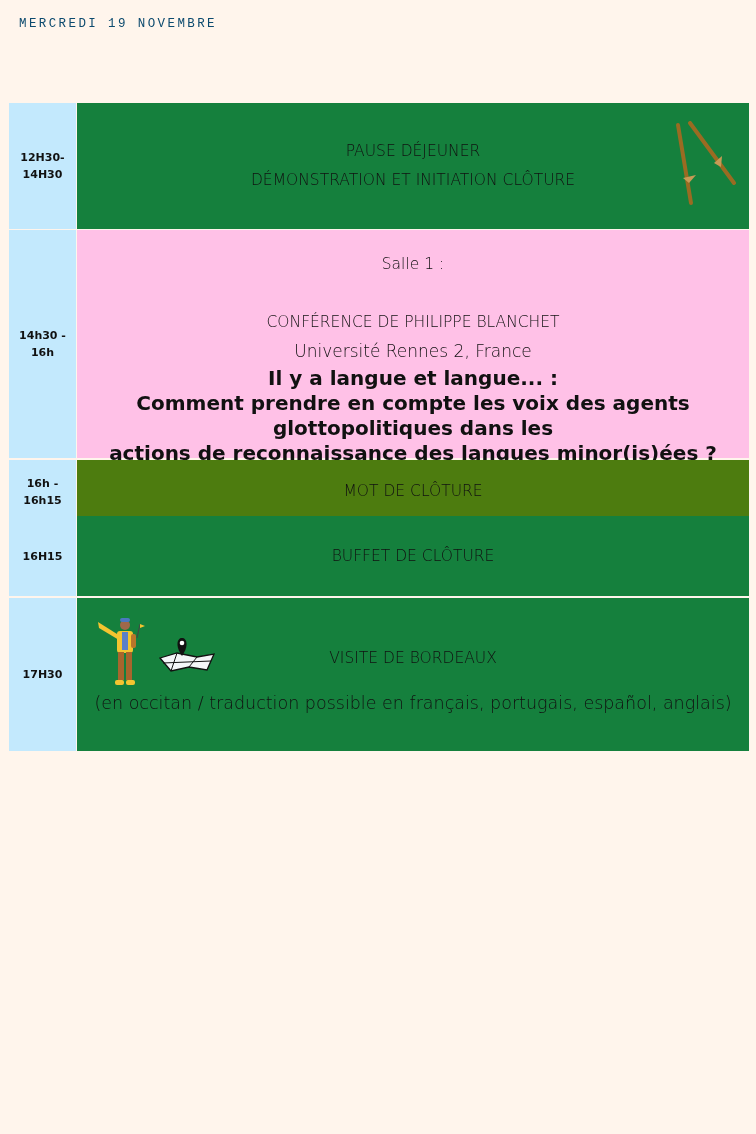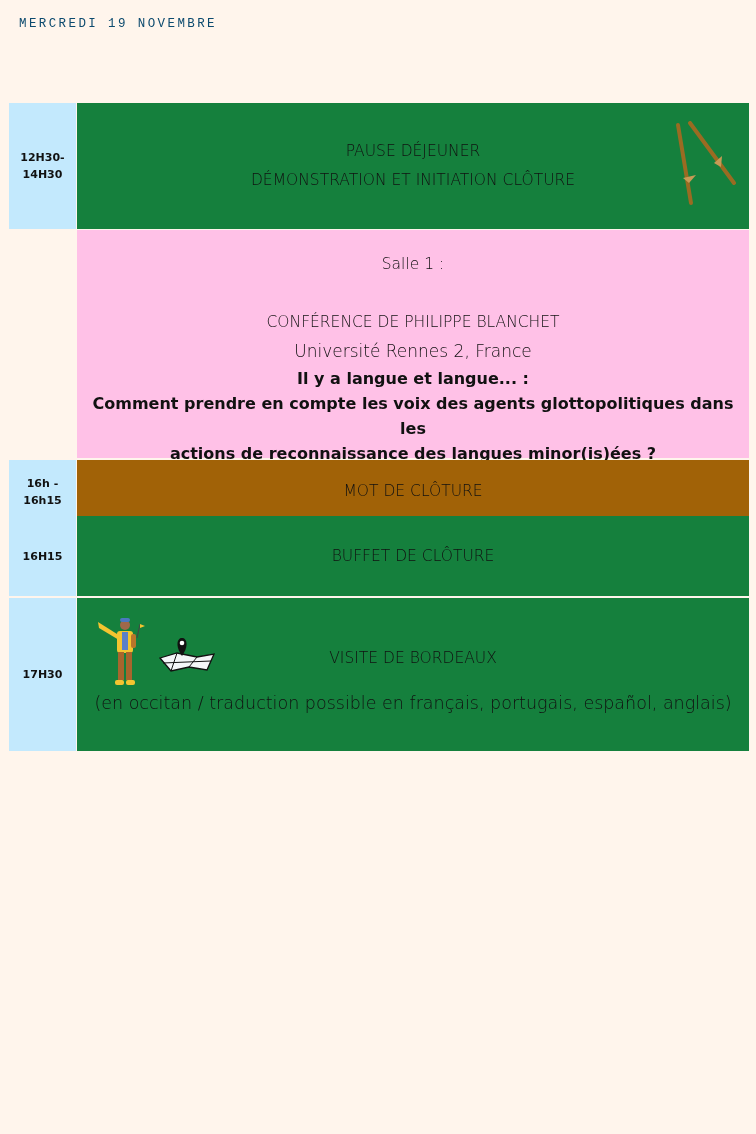--- a/index.html
+++ b/index.html
@@ -24,23 +24,23 @@
     display:flex; align-items:center; justify-content:center; text-align:center;
     font-family:"DejaVu Sans", sans-serif; font-weight:bold; font-size:11px; line-height:17px;
   }
   .content {
     position:absolute; left:68px; right:0; top:0; bottom:0;
     display:flex; flex-direction:column; align-items:center; justify-content:center; text-align:center;
     font-family:"DejaVu Sans", sans-serif; font-size:15.5px; font-weight:300;
   }
   .blue { background:#15803d; }
   .pink { background:#ffc1e7; }
-  .lav { background:#a16207; }
+  .lav { background:#4d7c0f; }
   .line { line-height:29px; }
-  .bold { font-weight:bold; font-size:16px; line-height:25px; }
+  .bold { font-weight:bold; font-size:20px; line-height:25px; }
   .stilts { position:absolute; left:595px; top:18px; width:70px; height:85px; }
   .hiker { position:absolute; left:86px; top:18px; }
   .mapicon { position:absolute; left:146px; top:36px; }
 </style>
 </head>
 <body>
 
 <div class="day-title">MERCREDI 19 NOVEMBRE</div>
 
 <div class="schedule">
@@ -55,20 +55,23 @@
       <svg class="stilts" viewBox="0 0 70 85">
         <line x1="6" y1="4" x2="19" y2="82" stroke="#9a6b22" stroke-width="4" stroke-linecap="round"></line>
         <line x1="18" y1="2" x2="62" y2="62" stroke="#9a6b22" stroke-width="4" stroke-linecap="round"></line>
         <path d="M11 57 L24 54 L17 62 Z" fill="#c79a55"></path>
         <path d="M42 42 L50 35 L49 46 Z" fill="#c79a55"></path>
       </svg>
     </div>
   </div>
 
   <div class="row" style="top:127px;height:228px;">
+    <div class="time">
+      <div><span>14h30 -</span><br><span>16h</span></div>
+    </div>
     <div class="content pink" style="justify-content:flex-start;padding-top:20px;">
       <div class="line">Salle 1 :</div>
       <div class="line">&nbsp;</div>
       <div class="line">CONFÉRENCE DE PHILIPPE BLANCHET</div>
       <div class="line" style="font-size:17px;">Université Rennes 2, France</div>
       <div class="bold">Il y a langue et langue... :</div>
       <div class="bold">Comment prendre en compte les voix des agents glottopolitiques dans les</div>
       <div class="bold">actions de reconnaissance des langues minor(is)ées ?</div>
     </div>
   </div>

